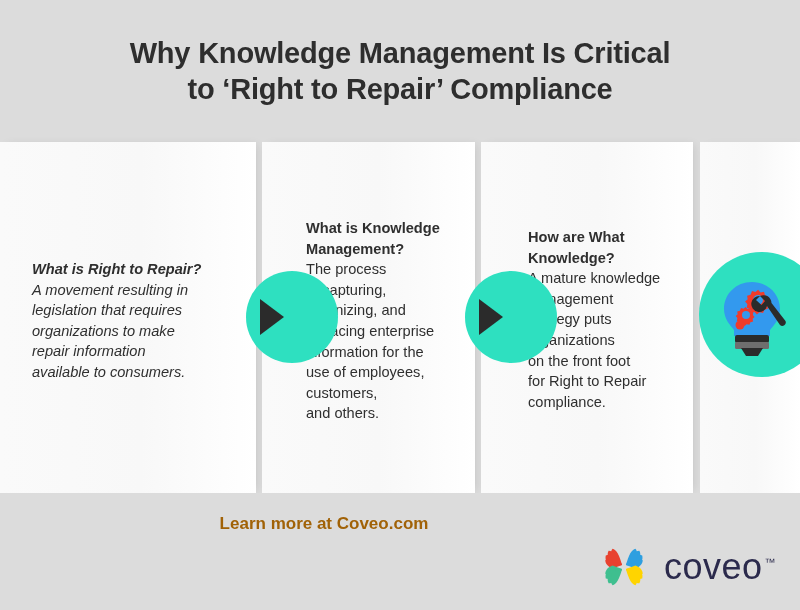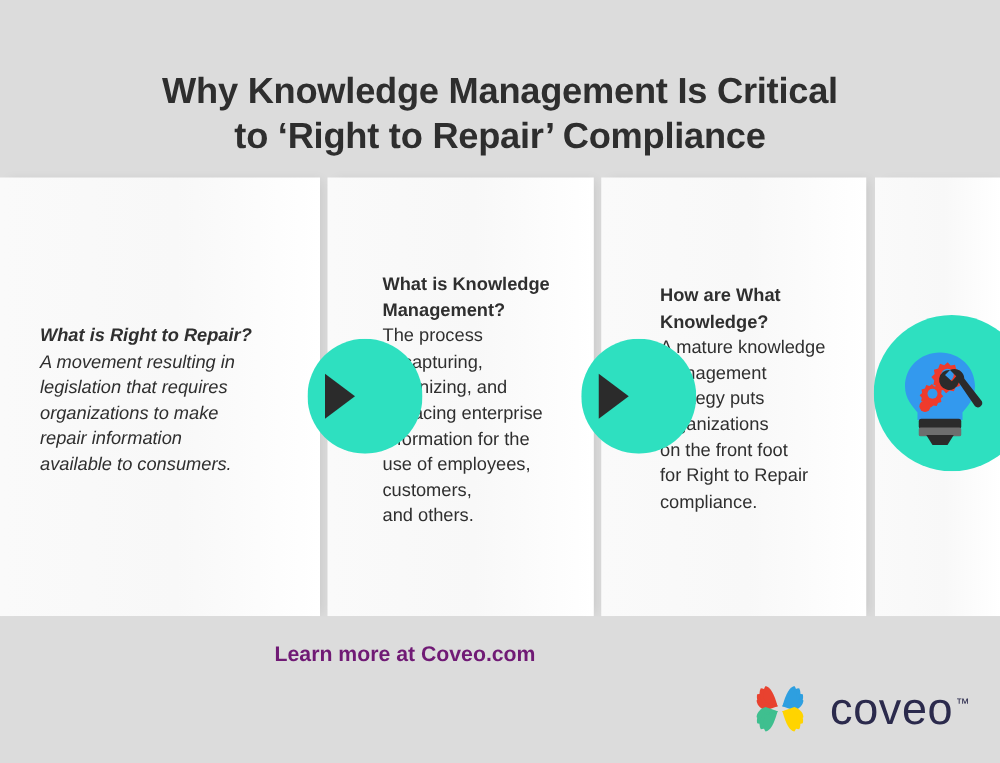--- a/index.html
+++ b/index.html
@@ -19,21 +19,20 @@
   .header {
     position: absolute;
     left: 0;
     top: 0;
     width: 800px;
     height: 142px;
     background: #dcdcdc;
     display: flex;
     align-items: center;
     justify-content: center;
-    margin-top: 20px;
   }
   .title {
     width: 720px;
     text-align: center;
     color: #2e2e2e;
     font-size: 29px;
     font-weight: bold;
     line-height: 36px;
     letter-spacing: -0.2px;
   }
@@ -131,21 +130,21 @@
     width: 800px;
     height: 117px;
     background: #dcdcdc;
   }
   .learn-more {
     position: absolute;
     left: 0;
     top: 21px;
     width: 648px;
     text-align: center;
-    color: #701a75;
+    color: #a16207;
     font-size: 17px;
     font-weight: bold;
   }
   .logo {
     position: absolute;
     left: 600px;
     top: 45px;
     width: 190px;
     height: 58px;
     display: flex;

